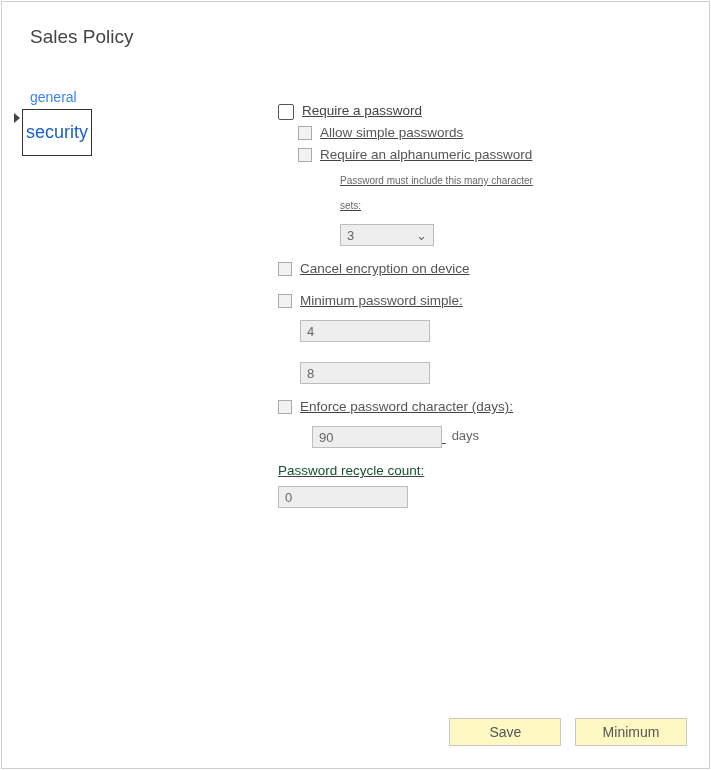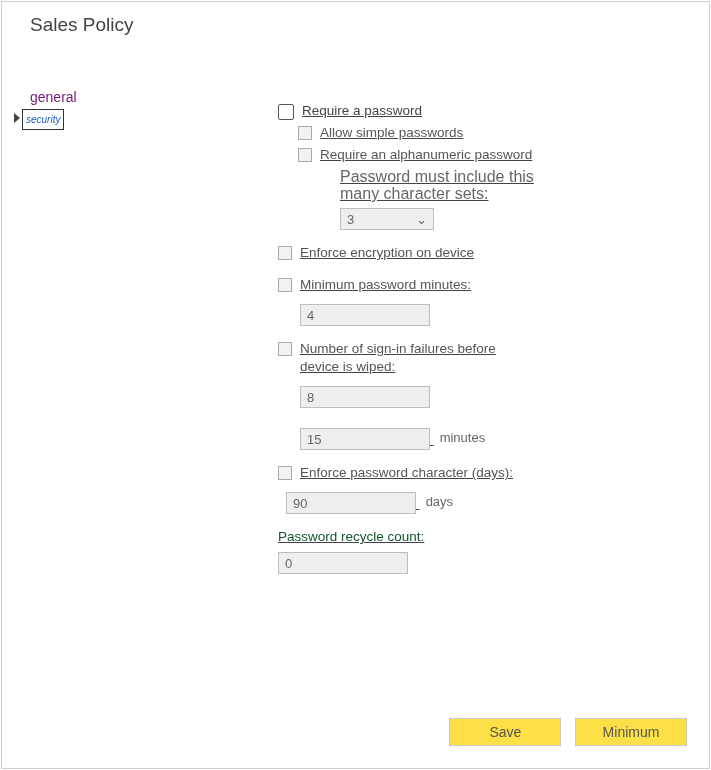--- a/index.html
+++ b/index.html
@@ -16,47 +16,46 @@
       height: 768px;
       border: 1px solid #cfcfcf;
       position: relative;
       background: #fff;
       margin: 1px;
     }
     .page-title {
       font-size: 19px;
       color: #444;
       font-weight: 400;
-      margin: 12px 0 0 28px;
+      margin: 24px 0 0 28px;
     }
     .sidebar {
       position: absolute;
       top: 86px;
       left: 20px;
       width: 120px;
     }
     .side-link {
       display: block;
       font-size: 14px;
-      color: #701a75;
+      color: #3b82f6;
       padding: 1px 4px 2px 8px;
       cursor: pointer;
     }
     .side-link-active-wrap {
       position: relative;
       margin-top: 2px;
     }
     .side-link-active {
       display: inline-block;
-      font-size: 10px;
+      font-size: 18px;
       color: #1a60c7;
-      padding: 4px 3px;
+      padding: 12px 3px;
       border: 1.5px solid #333;
       cursor: pointer;
-      font-style: italic;
     }
     .caret {
       position: absolute;
       left: -8px;
       top: 4px;
       width: 0; height: 0;
       border-top: 5px solid transparent;
       border-bottom: 5px solid transparent;
       border-left: 6px solid #444;
     }
@@ -91,22 +90,22 @@
       color: #555;
       font-size: 13.5px;
       line-height: 18px;
       max-width: 220px;
     }
     .lbl.top { color: #444; }
     .indent1 { margin-left: 20px; }
     .indent2 { margin-left: 20px; padding-left: 22px; }
     .caption {
       color: #666;
-      font-size: 16px;
-      line-height: 17px;
+      font-size: 10px;
+      line-height: 25px;
       max-width: 210px;
       margin-top: 4px;
     }
     .block { margin-top: 14px; }
     .input-box {
       display: inline-block;
       width: 128px;
       height: 22px;
       border: 1px solid #bdbdbd;
       background: #eeeeee;
@@ -146,21 +145,21 @@
       bottom: 22px;
       right: 22px;
     }
     .btn {
       display: inline-block;
       width: 112px;
       height: 28px;
       line-height: 26px;
       text-align: center;
       border: 1px solid #c9c9c9;
-      background: #fde047;
+      background: #fef9c3;
       color: #555;
       font-size: 14px;
       margin-left: 10px;
       cursor: pointer;
     }
   </style>
 </head>
 <body>
 
 <div class="panel">
@@ -196,57 +195,49 @@
         <div class="select-box">
           <span>3</span>
           <span class="chev">⌄</span>
         </div>
       </div>
     </div>
 
     <div class="block">
       <div class="row">
         <span class="cb"></span>
-        <span class="lbl">Enforce encryption on device</span>
+        <span class="lbl">Cancel encryption on device</span>
       </div>
     </div>
 
     <div class="block">
       <div class="row">
         <span class="cb"></span>
-        <span class="lbl">Minimum password minutes:</span>
+        <span class="lbl">Minimum password simple:</span>
       </div>
       <div style="margin-left:22px">
         <input class="input-box sm" disabled="" value="4" style="">
       </div>
     </div>
 
     <div class="block">
-      <div class="row">
-        <span class="cb"></span>
-        <span class="lbl">Number of sign-in failures before device is wiped:</span>
-      </div>
       <div style="margin-left:22px">
         <input class="input-box sm" disabled="" value="8" style="">
       </div>
     </div>
 
     <div class="block">
-      <div style="margin-left:22px">
-        <input class="input-box sm" disabled="" value="15" style="">
-        <span class="unit">minutes</span>
-      </div>
     </div>
 
     <div class="block">
       <div class="row">
         <span class="cb"></span>
         <span class="lbl">Enforce password character (days):</span>
       </div>
-      <div style="margin-left:8px">
+      <div style="margin-left:34px">
         <input class="input-box sm" disabled="" value="90" style="">
         <span class="unit">days</span>
       </div>
     </div>
 
     <div class="block">
       <div class="lbl" style="color:#14532d">Password recycle count:</div>
       <div>
         <input class="input-box sm" disabled="" value="0" style="">
       </div>

